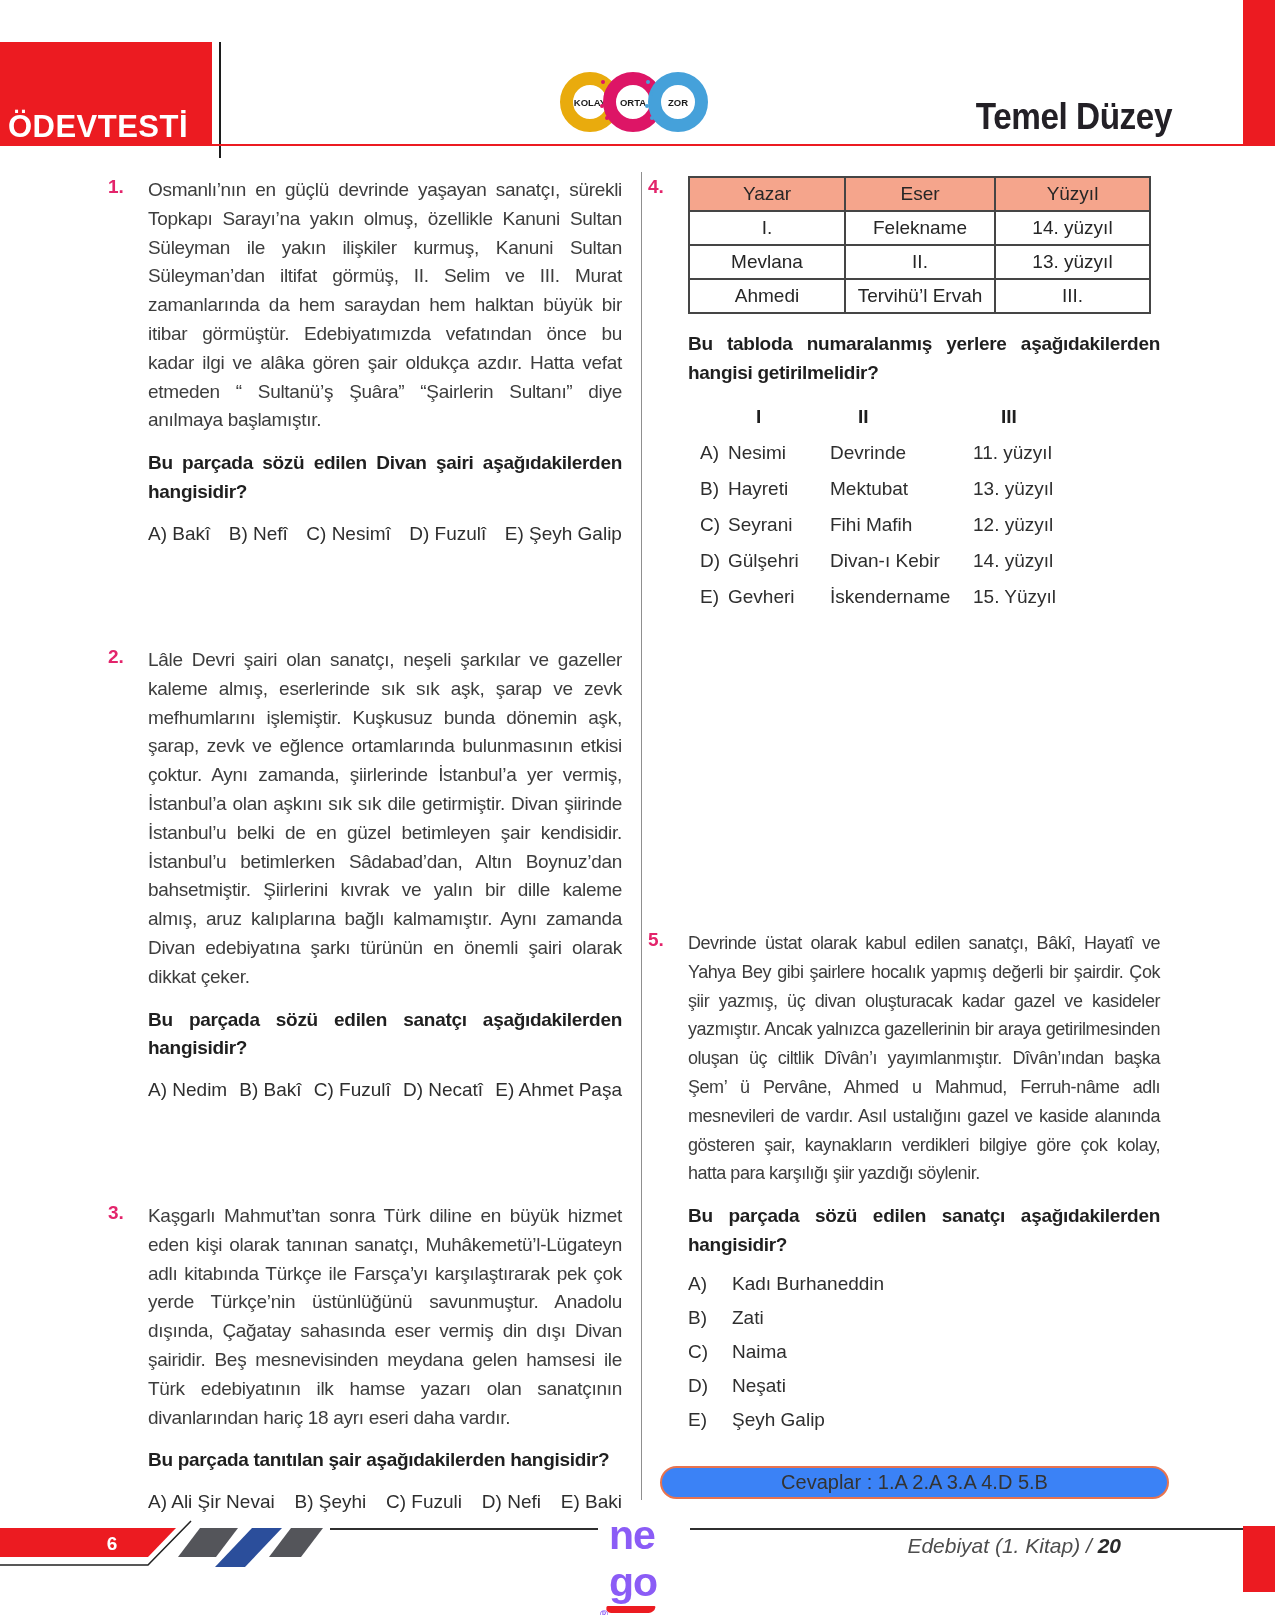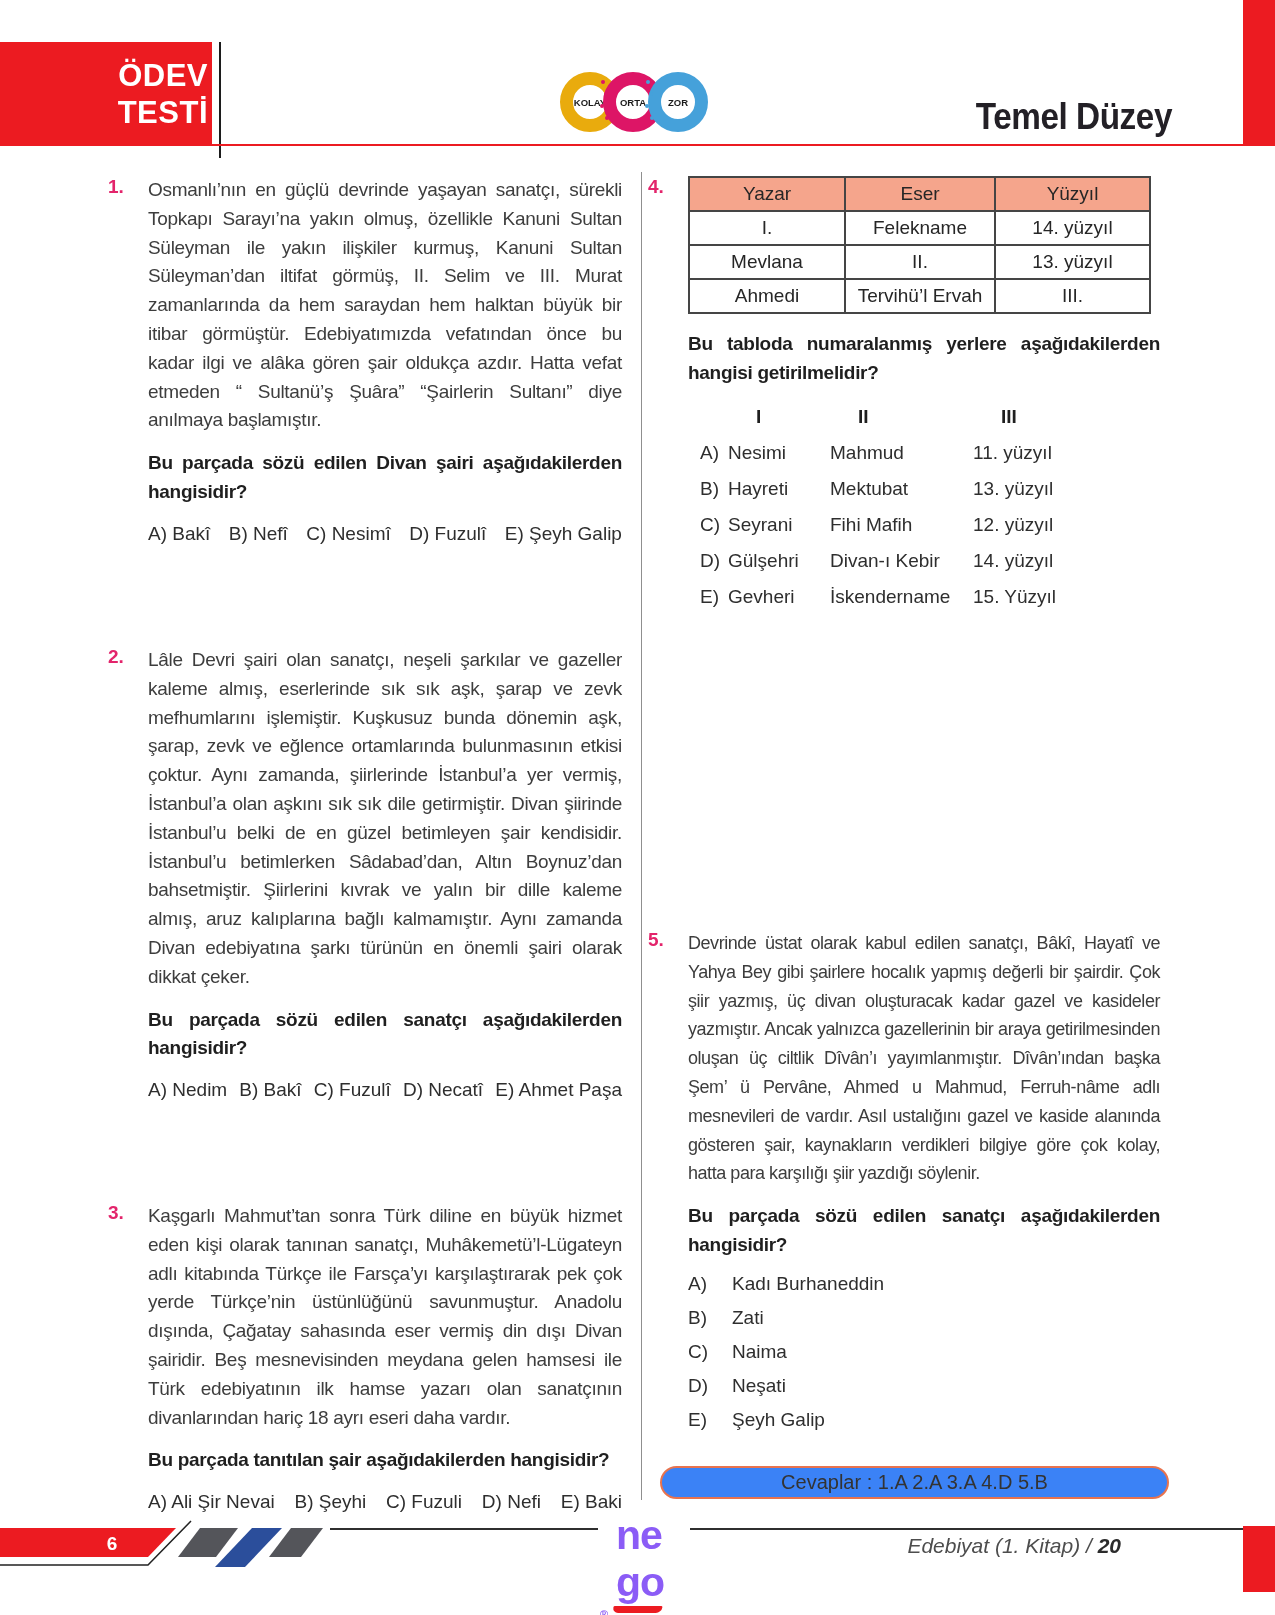--- a/index.html
+++ b/index.html
@@ -1,22 +1,22 @@
 <!DOCTYPE html>
 <html><head>
 <meta charset="utf-8">
 <style>
   html,body{margin:0;padding:0;background:#ffffff;}
   .page{position:relative;width:1275px;height:1615px;background:#fff;
         font-family:"Liberation Sans",sans-serif;color:#3d3d3d;overflow:hidden;}
 
   
   .test-badge{position:absolute;left:0;top:42px;width:212px;height:103px;background:#EC1B21;
-      color:#fff;display:flex;flex-direction:column;justify-content:center;align-items:flex-end;
-      padding-right:4px;box-sizing:border-box;font-weight:bold;font-size:31px;line-height:37px;
+      color:#fff;display:flex;justify-content:center;align-items:flex-end;
+      padding-right:16px;box-sizing:border-box;font-weight:bold;font-size:31px;line-height:37px;
       letter-spacing:.5px;transform-origin:left center;}
   .badge-divider{position:absolute;left:219px;top:42px;width:2px;height:116px;background:#1c1c1c;}
   .header-redline{position:absolute;left:0;top:144px;width:1275px;height:2px;background:#EC1B21;}
   .redbar-top{position:absolute;left:1243px;top:0;width:32px;height:146px;background:#EC1B21;}
   .level-title{position:absolute;right:103px;top:96px;font-weight:bold;font-size:37px;color:#232026;
       transform:scaleX(.9);transform-origin:right center;letter-spacing:-.5px;white-space:nowrap;}
   .diff-badge{position:absolute;top:72px;width:60px;height:60px;border-radius:50%;background:#fff;
       display:flex;align-items:center;justify-content:center;font-weight:bold;font-size:9.5px;
       color:#1b1b1b;box-sizing:border-box;}
   .diff-kolay{left:560px;border:13px solid #E9AB0D;z-index:1;}
@@ -64,21 +64,21 @@
   .answers{position:absolute;left:660px;top:1466px;width:509px;height:33px;border:2px solid #E8734E;
       background:#3b82f6;border-radius:18px;display:flex;align-items:center;justify-content:center;
       font-size:20px;color:#333;box-sizing:border-box;}
 
   
   .footer-svg{position:absolute;left:0;top:1520px;}
   .rule-left{position:absolute;left:330px;top:1528px;width:268px;height:2px;background:#2f2f2f;}
   .rule-right{position:absolute;left:690px;top:1528px;width:553px;height:2px;background:#2f2f2f;}
   .brand{position:absolute;left:598px;top:1512px;display:flex;align-items:baseline;font-size:41px;
       font-weight:bold;color:#8b5cf6;letter-spacing:-1px;flex-direction:column;}
-  .brand-go{position:relative;margin-left:18px;}
+  .brand-go{position:relative;margin-left:11px;}
   .brand-go::after{content:"";position:absolute;left:-3px;right:2px;bottom:-7px;height:7px;
       background:#EC1B21;border-radius:2px 2px 8px 8px;transform:skewX(-10deg);}
   .brand-reg{font-size:11px;align-self:flex-start;margin-left:2px;margin-top:2px;letter-spacing:0;}
   .edition{position:absolute;left:721px;top:1534px;width:400px;text-align:right;font-style:italic;
       font-size:21px;color:#4d4d4d;}
   .edition .pgtotal{font-weight:bold;color:#2b2b2b;}
   .redbar-bottom{position:absolute;left:1243px;top:1526px;width:32px;height:66px;background:#EC1B21;}
 </style>
 </head>
 <body>
@@ -187,21 +187,21 @@
     <div class="qcontent">
       <div class="qstem" style="margin-top:16px">Bu tabloda numaralanmış yerlere aşağıdakilerden hangisi getirilmelidir?</div>
       <div class="q4-grid">
         <div></div>
         <div class="hdr">I</div>
         <div class="hdr">II</div>
         <div class="hdr">III</div>
 
         <div>A)</div>
         <div>Nesimi</div>
-        <div>Mahmud</div>
+        <div>Devrinde</div>
         <div>11. yüzyıl</div>
 
         <div>B)</div>
         <div>Hayreti</div>
         <div>Mektubat</div>
         <div>13. yüzyıl</div>
 
         <div>C)</div>
         <div>Seyrani</div>
         <div>Fihi Mafih</div>

